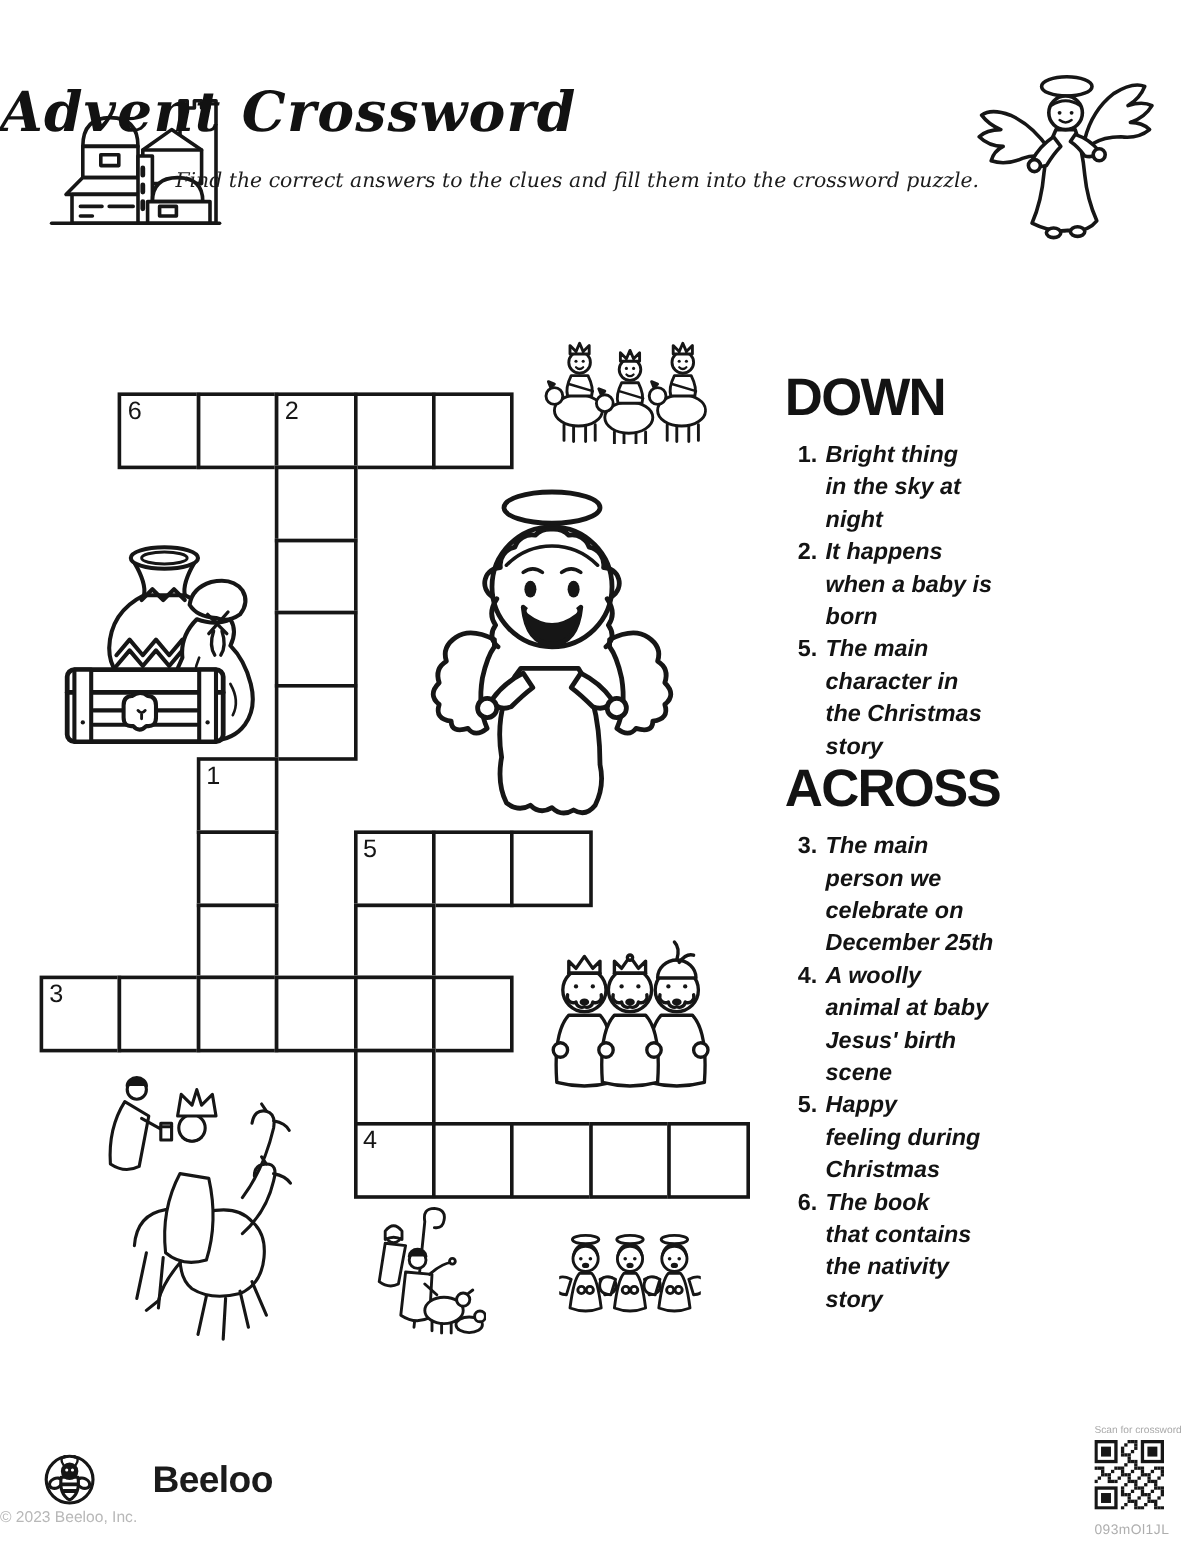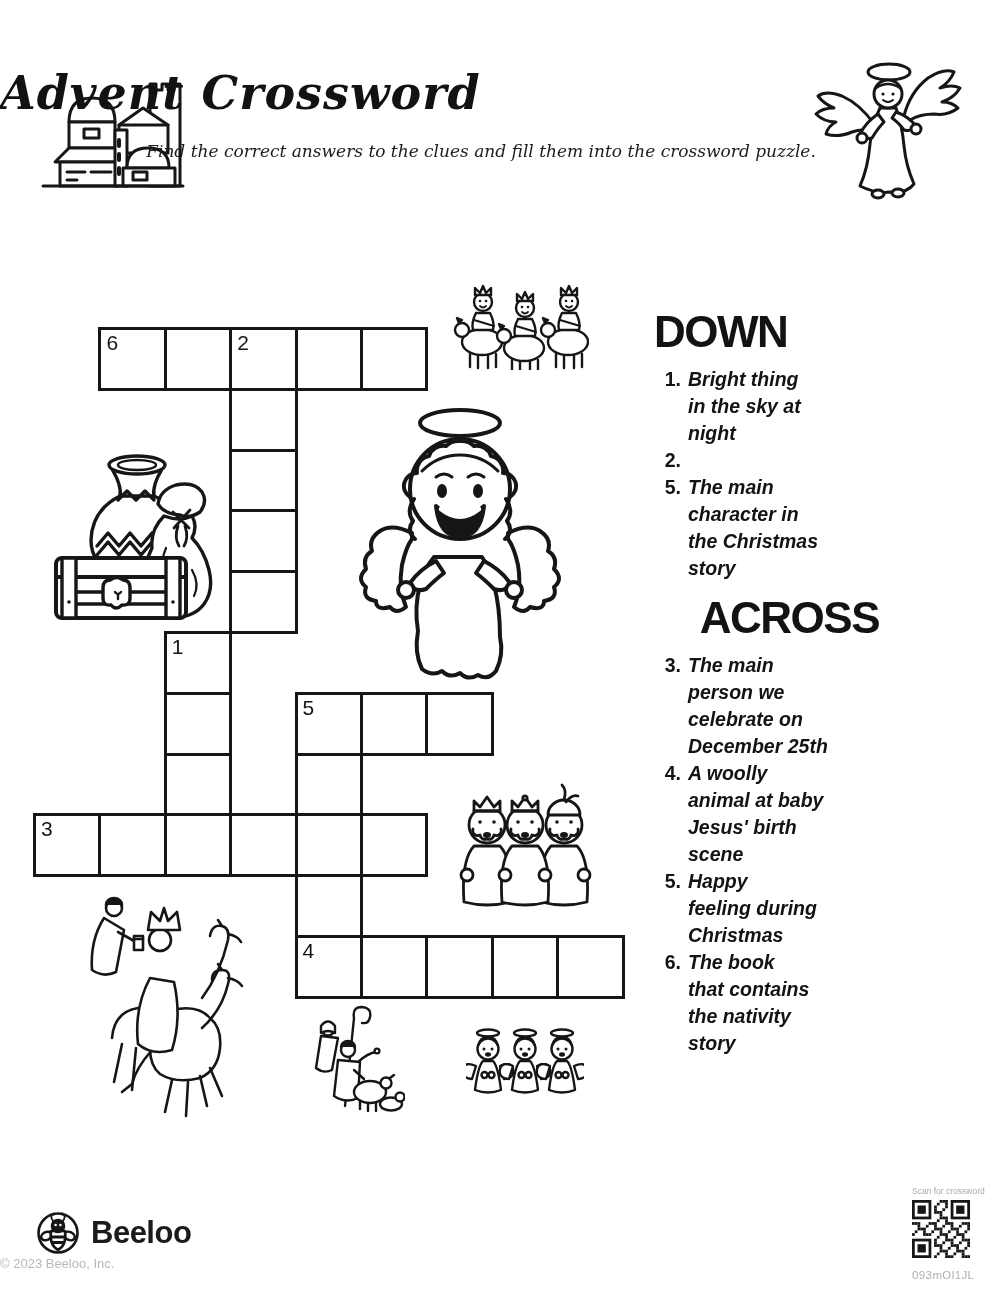--- a/index.html
+++ b/index.html
@@ -19,29 +19,29 @@
   
   #grid{position:absolute;left:33px;top:327px;width:594px;height:674px;}
   .cell{position:absolute;background:#fff;border:3px solid #161616;box-sizing:border-box;}
   .cell b{position:absolute;top:1px;left:5px;font-weight:400;font-size:21px;color:#161616;
           font-family:"Liberation Sans",sans-serif;}
 
   
   .clues{position:absolute;left:654px;top:310px;width:225px;color:#131313;}
   .clues h2{margin:0 0 12px 0;font-size:44px;line-height:44px;font-weight:900;
             letter-spacing:-1.5px;font-family:"Liberation Sans",sans-serif;}
-  .clues h2.across{margin-top:14px;text-align:right;}
+  .clues h2.across{}
   ol.clue-list{list-style:none;margin:0 0 0 0;padding:0;}
   .clue{display:grid;grid-template-columns:34px 1fr;}
   .clue .num{font-weight:700;font-size:19.5px;line-height:27px;text-align:right;padding-right:7px;}
   .clue .txt{font-weight:700;font-size:19.5px;line-height:27px;white-space:pre-line;font-style:italic;}
 
   
   .brand-row{position:absolute;left:36px;top:1211px;display:flex;align-items:center;gap:11px;}
-  .brand-name{font-size:31px;font-weight:800;letter-spacing:-0.5px;color:#1b1b1b;}
+  .brand-name{font-size:31px;font-weight:800;letter-spacing:-0.5px;color:#1b1b1b;margin-left:36px;}
   .copyright{position:absolute;left:0;top:1256px;width:1000px;
              font-size:13px;color:#b8b8b8;}
   .qr-block{position:absolute;left:912px;top:1186px;width:78px;}
   .qr-label{font-size:8.5px;color:#a9a9a9;margin-bottom:4px;}
   .qr-code-text{font-size:11.5px;color:#aeaeae;margin-top:11px;letter-spacing:0.4px;}
 </style>
 </head>
 <body>
 
 <div class="page">
@@ -347,20 +347,23 @@
     <h2 class="down">DOWN</h2>
     <ol class="clue-list" id="down-list">
         <li class="clue">
           <span class="num">1.</span>
           <span class="txt">Bright thing
 in the sky at
 night</span>
         </li>
         <li class="clue">
           <span class="num">2.</span>
+          <span class="txt">It happens
+when a baby is
+born</span>
         </li>
         <li class="clue">
           <span class="num">5.</span>
           <span class="txt">The main
 character in
 the Christmas
 story</span>
         </li>
       </ol>
     <h2 class="across">ACROSS</h2>

